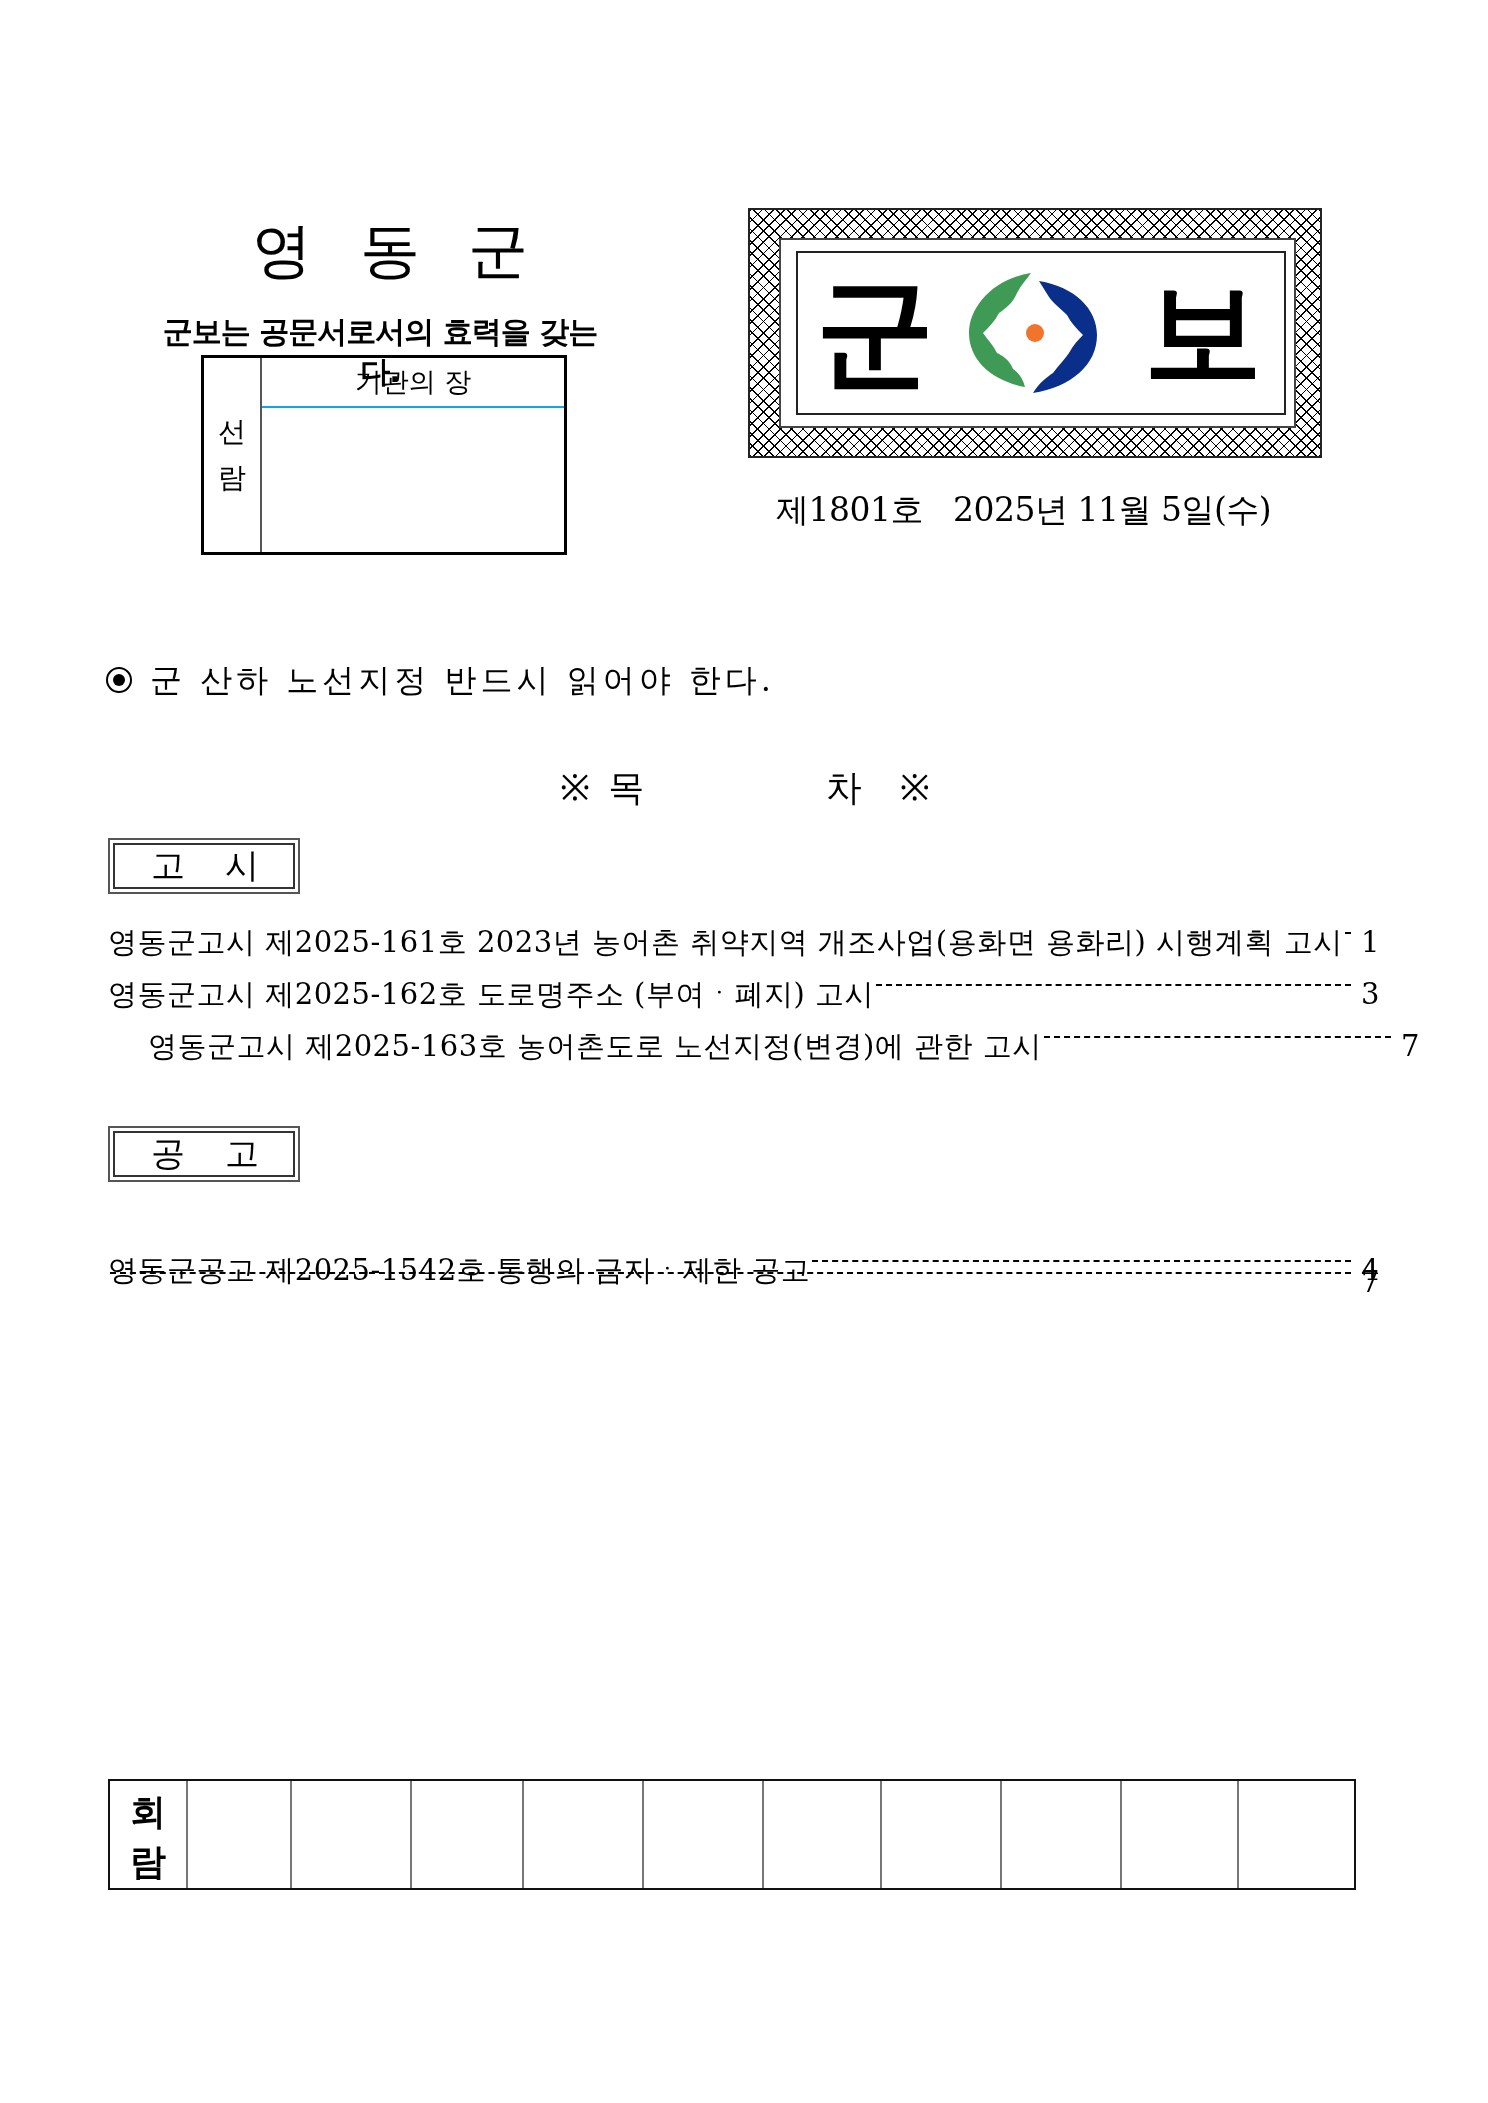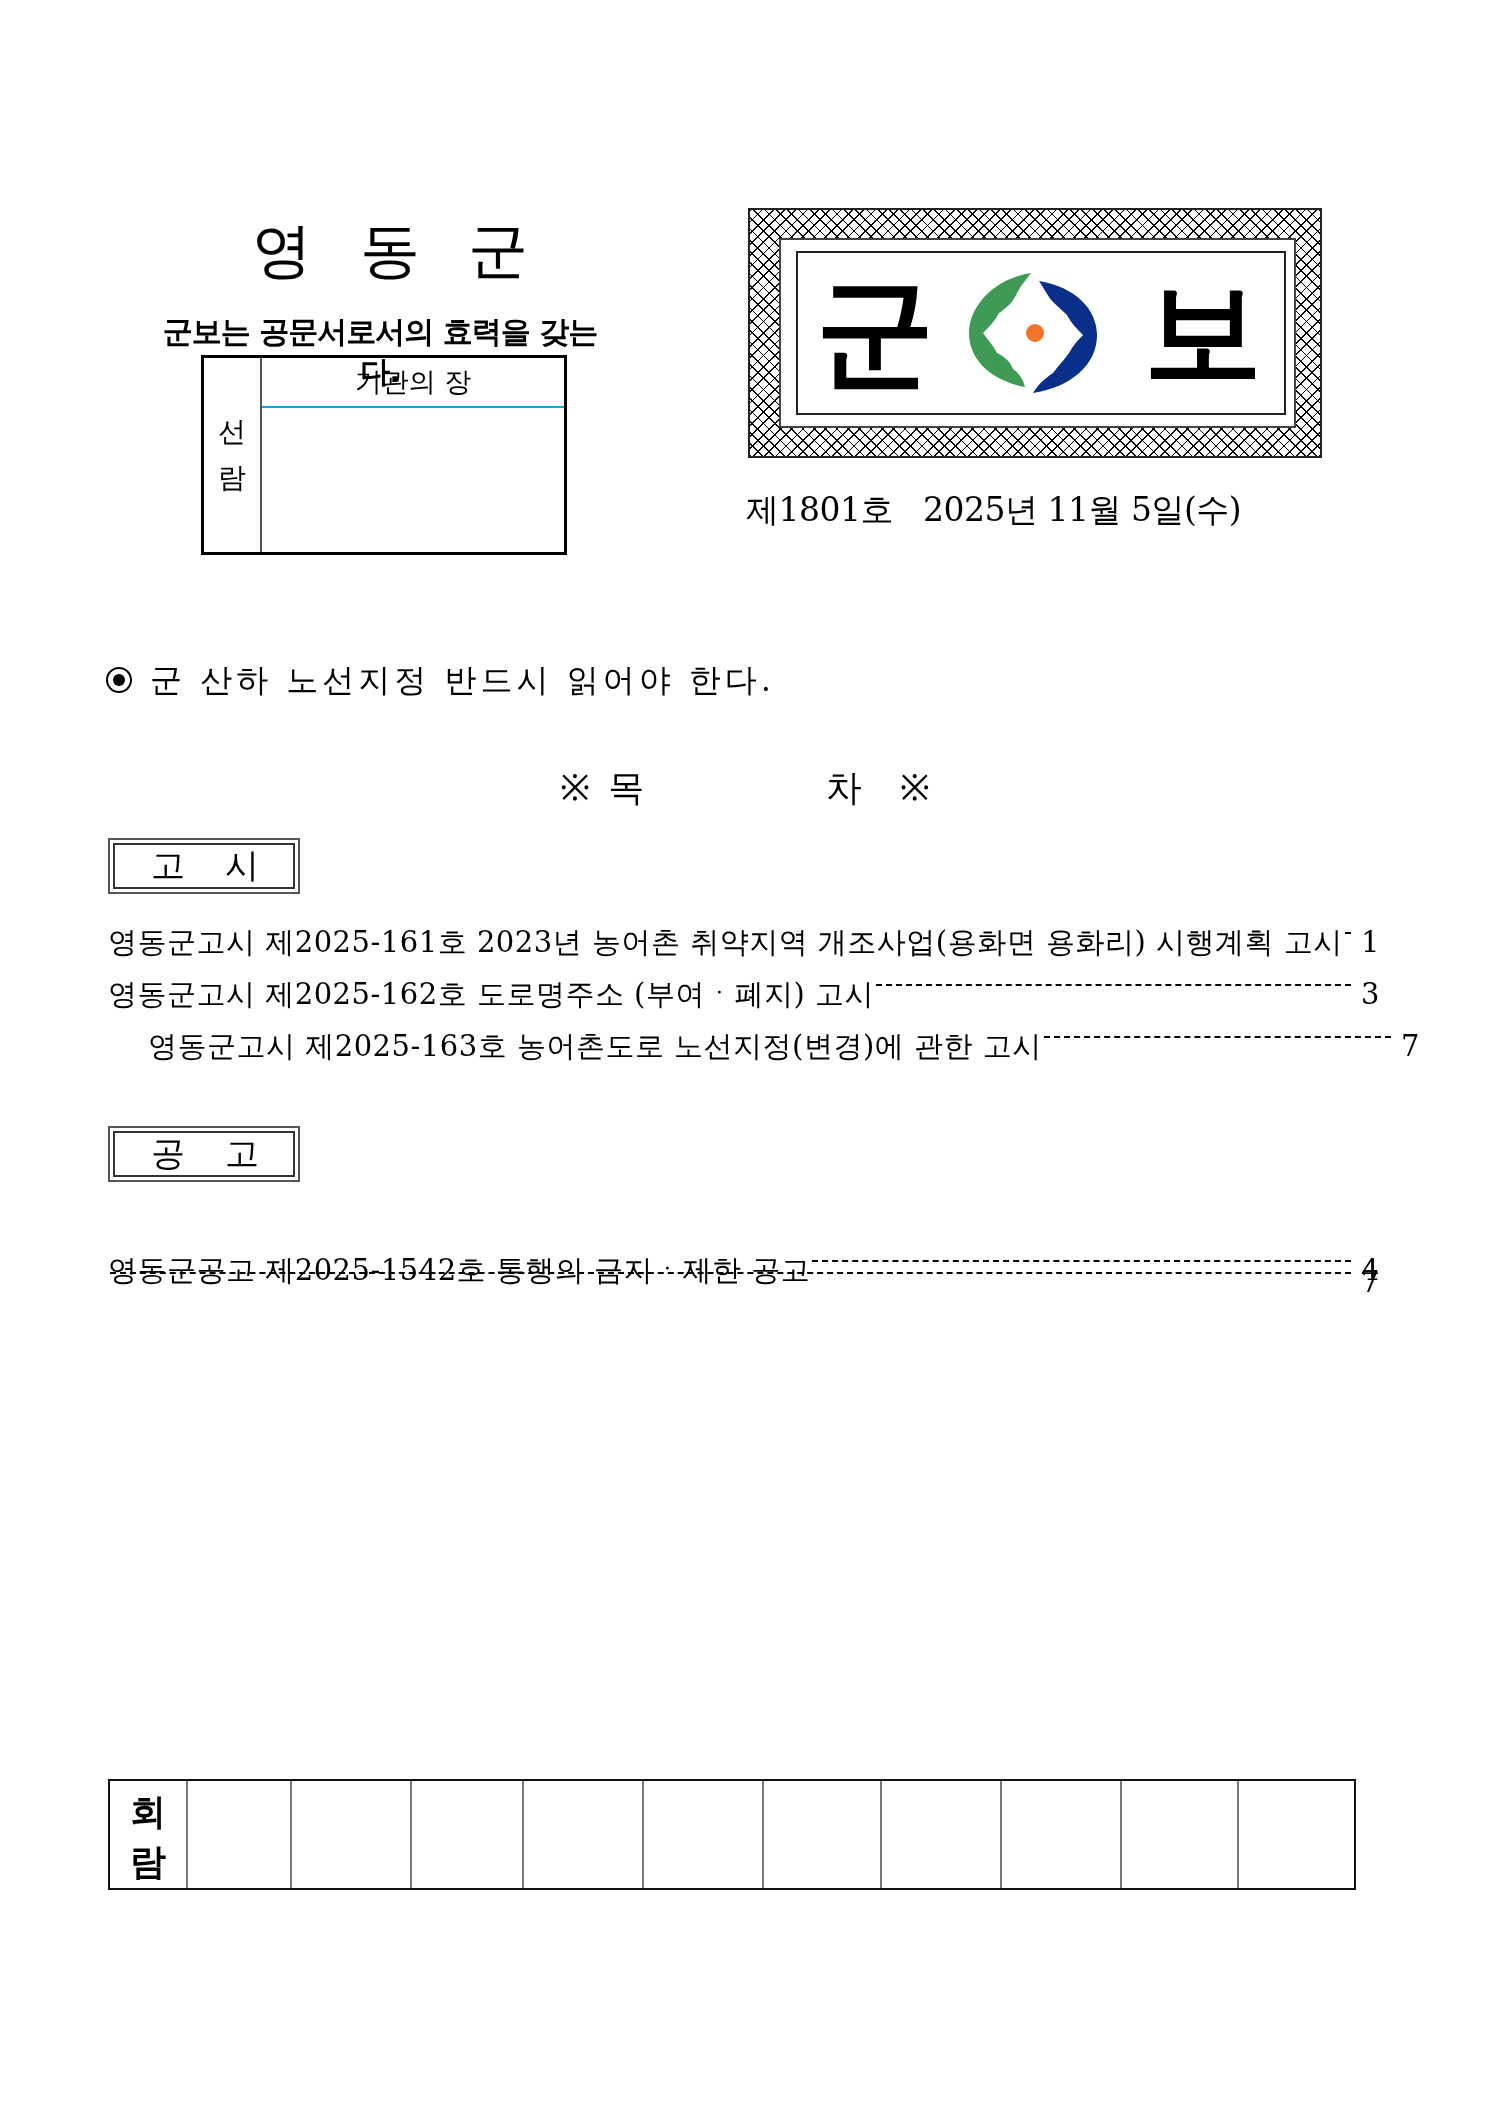--- a/index.html
+++ b/index.html
@@ -26,21 +26,21 @@
     background-image:
       repeating-linear-gradient(45deg, #000 0 1.2px, transparent 1.2px 8px),
       repeating-linear-gradient(-45deg, #000 0 1.2px, transparent 1.2px 8px); }
   #banner-inner { position:absolute; left:29px; top:28px; width:517px; height:190px; background:#fff; border:2px solid #444; box-sizing:border-box; }
   #banner-frame { position:absolute; left:15px; top:11px; width:490px; height:164px; border:2px solid #222; box-sizing:border-box; }
   .banner-char { position:absolute; top:14px; font-family:"DejaVu Sans",sans-serif; font-weight:bold; font-size:118px; line-height:130px; }
   #banner-char-1 { left:18px; }
   #banner-char-2 { right:22px; }
   #emblem { position:absolute; left:165px; top:16px; width:140px; height:126px; }
 
-  #issue-line { left:746px; top:485px; width:560px; font-size:33px; line-height:50px; letter-spacing:-0.5px; white-space:pre; }
+  #issue-line { left:776px; top:485px; width:560px; font-size:33px; line-height:50px; letter-spacing:-0.5px; white-space:pre; }
 
   #notice { left:106px; top:655px; font-size:32px; line-height:50px; letter-spacing:4px; white-space:pre; display:flex; align-items:center; }
   #notice-icon { width:26px; height:26px; border:2px solid #000; border-radius:50%; box-sizing:border-box; position:relative; margin-right:18px; }
   #notice-icon::after { content:""; position:absolute; left:5px; top:5px; width:12px; height:12px; border-radius:50%; background:#000; }
 
   #toc-title { left:560px; top:763px; width:370px; font-size:36px; line-height:50px; display:flex; justify-content:space-between; }
   #toc-title .mid { flex:1; display:flex; justify-content:space-between; padding:0 38px 0 18px; }
 
   .section-label { position:absolute; left:108px; width:192px; height:56px; border:2px solid #555; box-sizing:border-box; padding:3px; }
   .section-label-inner { width:100%; height:100%; border:2px solid #333; box-sizing:border-box; display:flex; justify-content:space-between;

